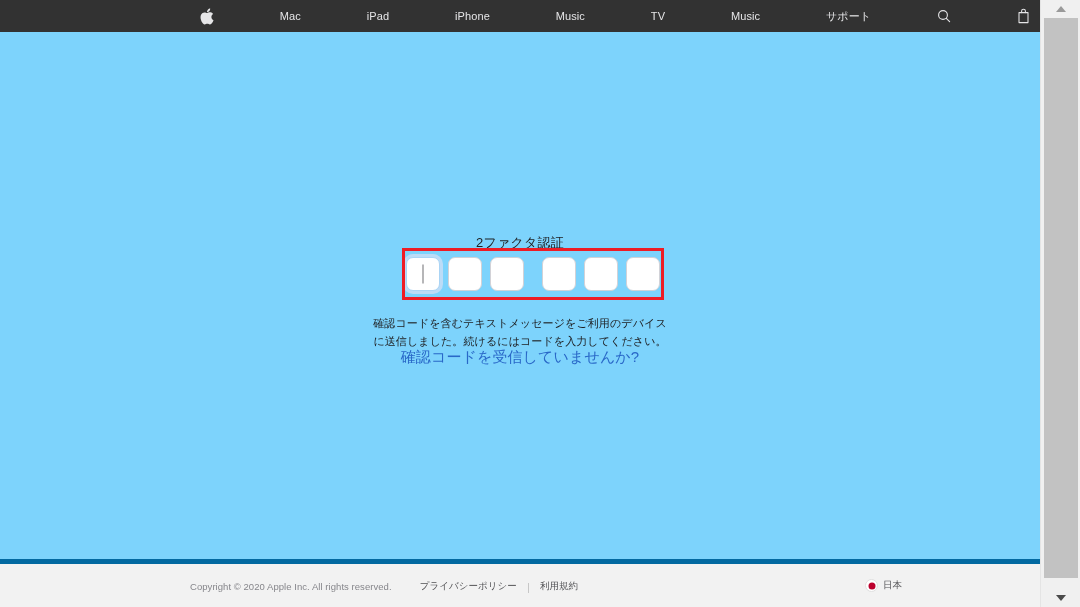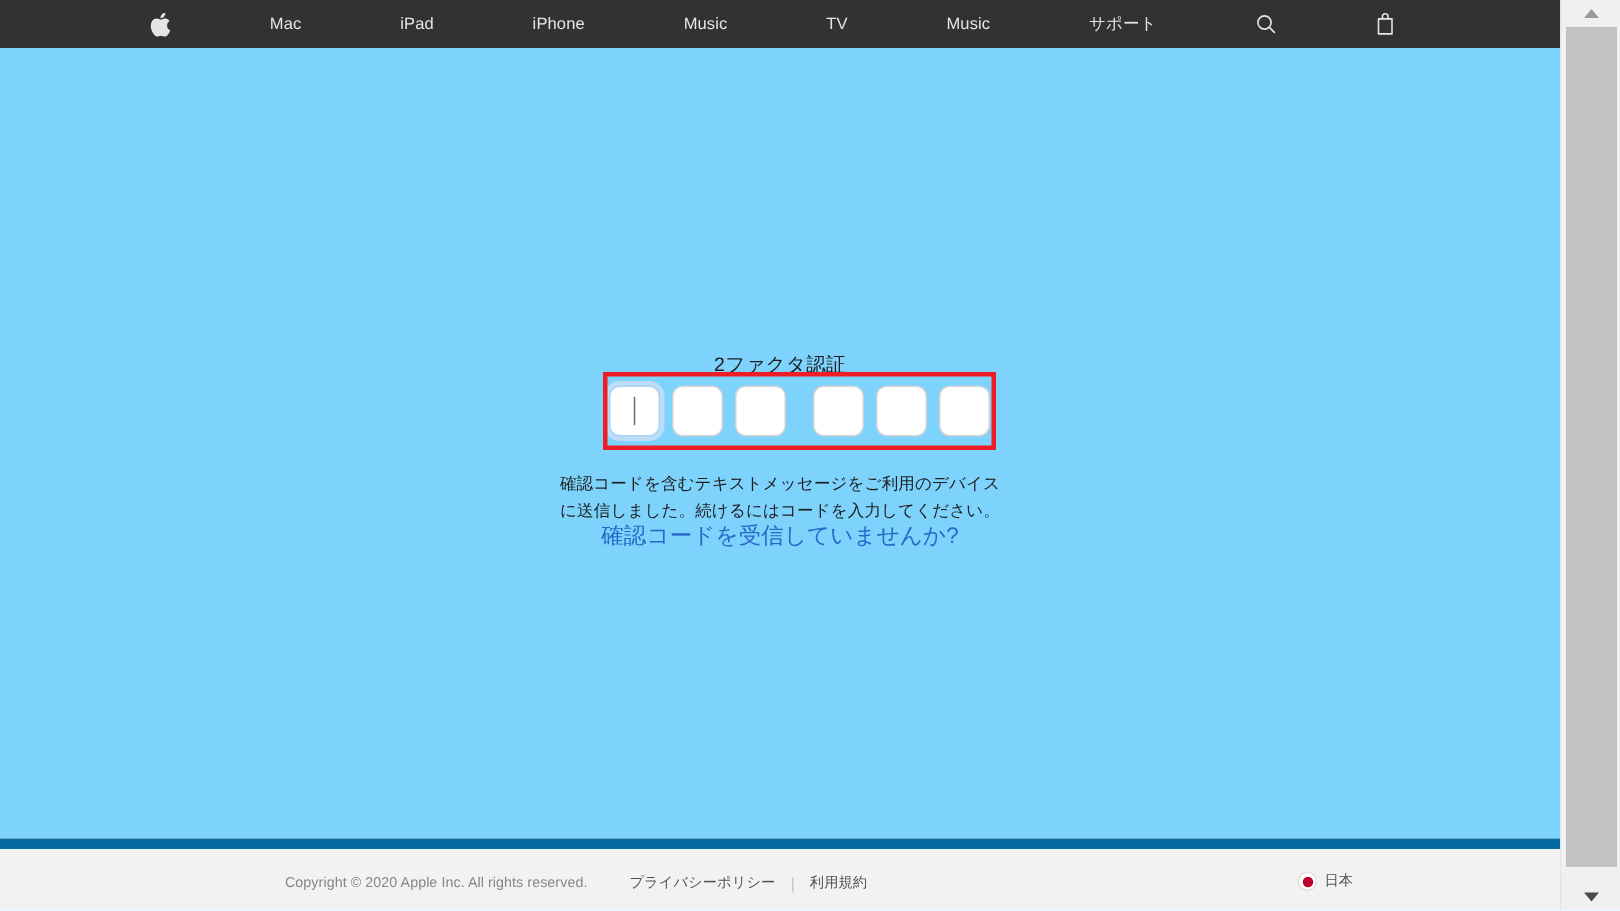--- a/index.html
+++ b/index.html
@@ -32,21 +32,21 @@
 
   
   .globalnav {
     position: absolute;
     left: 0; top: 0;
     width: 1040px;
     height: 32px;
     background: #323232;
     display: flex;
     align-items: center;
-    justify-content: center;
+    justify-content: flex-end;
   }
   .globalnav-list {
     display: flex;
     align-items: center;
     list-style: none;
     width: 840px;
     justify-content: space-between;
     padding: 0 10px 0 0;
   }
   .globalnav-item {
@@ -173,21 +173,21 @@
   }
 
   
   .footer {
     position: absolute;
     left: 0;
     top: 559px;
     width: 1040px;
     height: 48px;
     background: #f2f2f2;
-    border-top: 7px solid #0369a1;
+    border-top: 5px solid #0369a1;
   }
   .footer-inner {
     position: relative;
     width: 1040px;
     height: 48px;
   }
   .footer-left {
     position: absolute;
     left: 190px;
     top: 16px;

